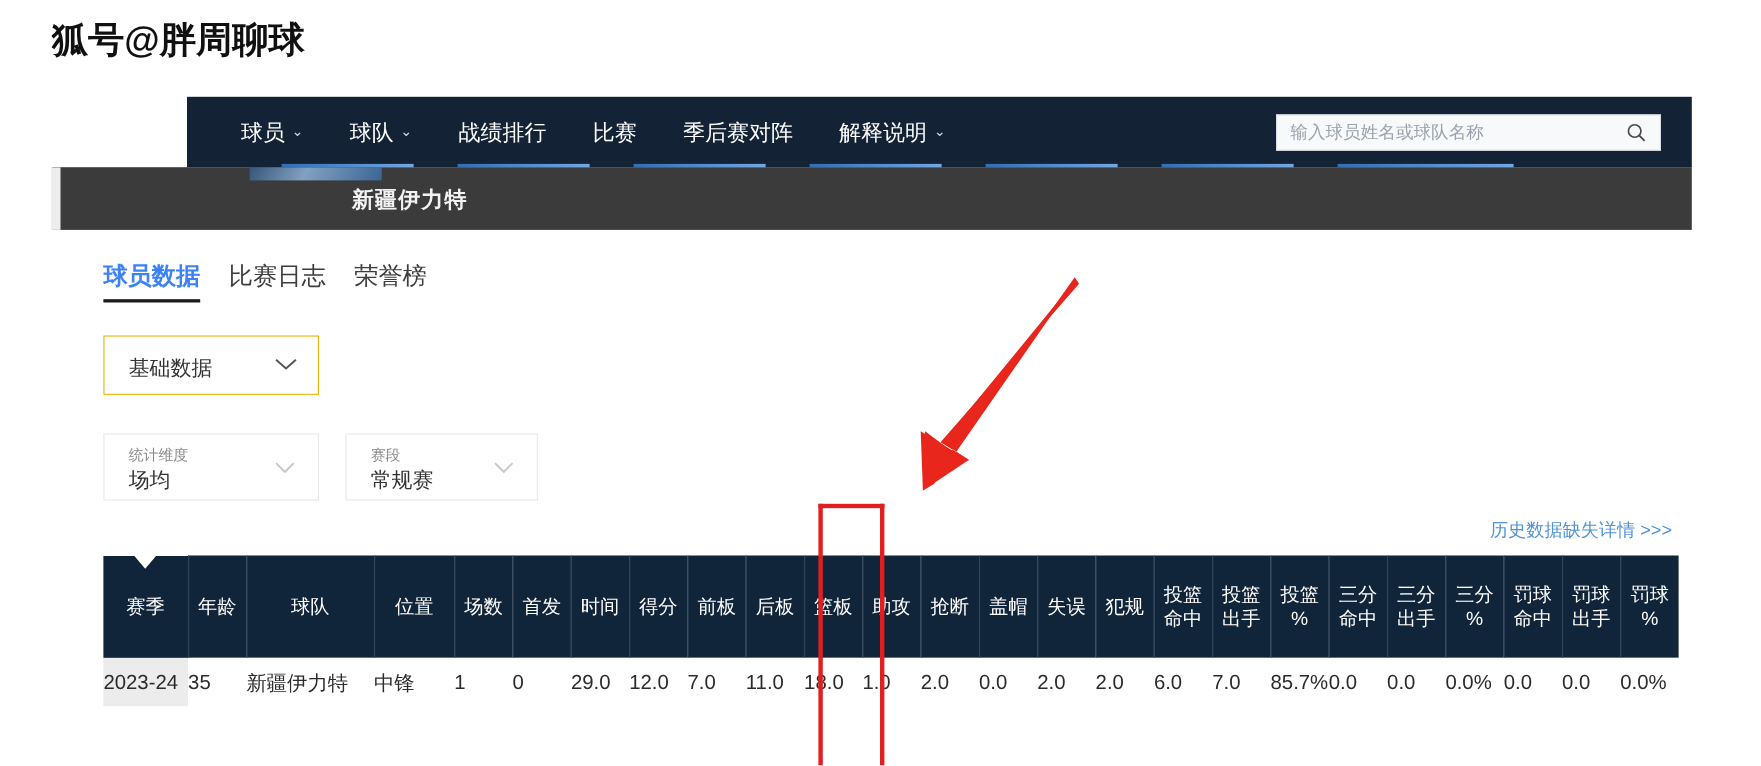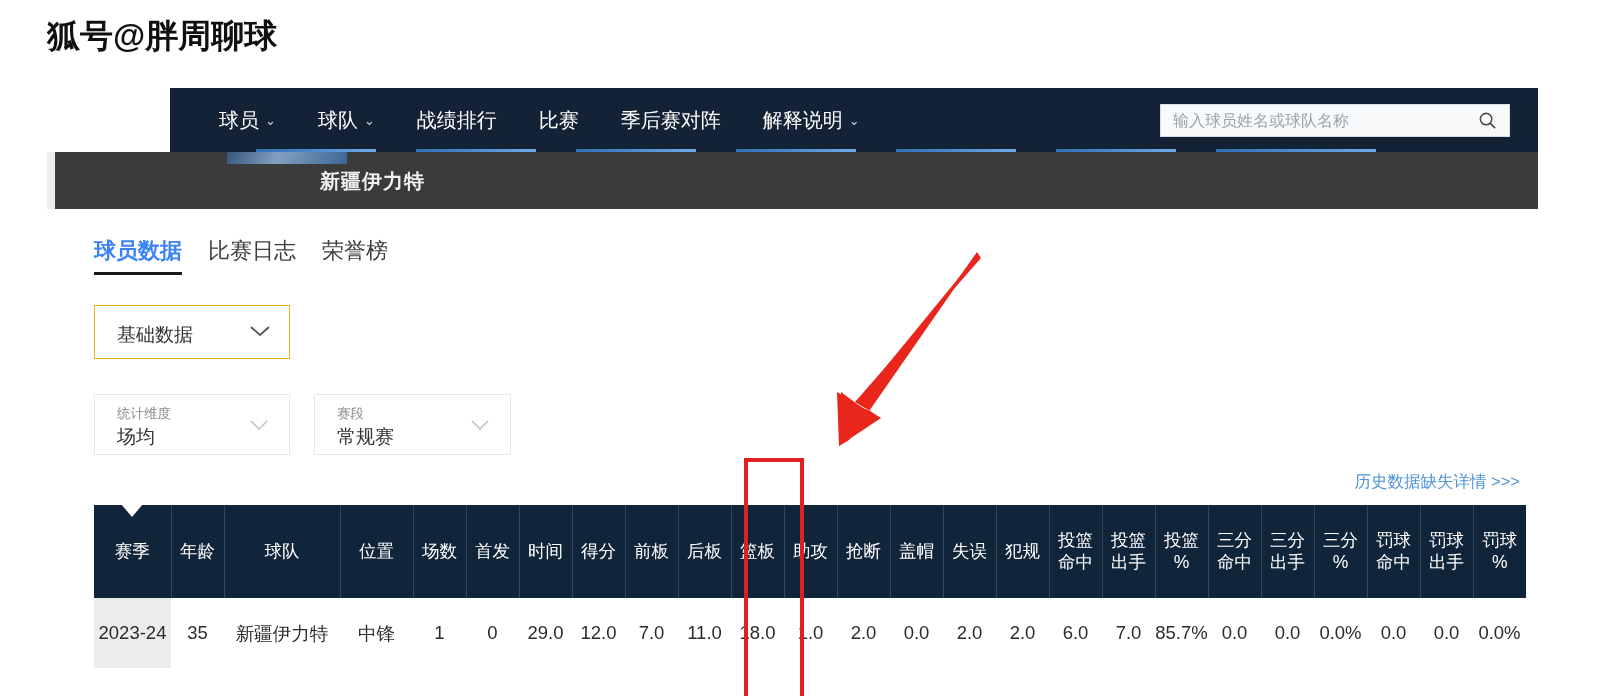--- a/index.html
+++ b/index.html
@@ -97,21 +97,21 @@
     position:absolute; left:47px; top:96px; width:196px; height:54px;
     border:1px solid #eab308; background:#fff; cursor:pointer;
   }
   .select-primary .sel-value { position:absolute; left:22px; top:16px; font-size:19px; color:#333; }
   .select-primary .chev { position:absolute; right:18px; top:18px; }
 
   .select-stacked {
     position:absolute; top:185px; height:61px; border:1px solid #e8e8e8; background:#fff; cursor:pointer;
   }
   .select-stacked.s1 { left:47px; width:196px; }
-  .select-stacked.s2 { left:267px; width:197px; }
+  .select-stacked.s2 { left:267px; width:175px; }
   .select-stacked .sel-label { position:absolute; left:22px; top:10px; font-size:13.5px; color:#8a8a8a; }
   .select-stacked .sel-value { position:absolute; left:22px; top:29px; font-size:19px; color:#333; }
   .select-stacked .chev { position:absolute; right:20px; top:24px; }
 
   .chev svg { display:block; }
 
   
   .history-link {
     position:absolute; right:18px; top:262px;
     font-size:16.5px; color:#4f93d6; cursor:pointer; white-space:nowrap;
@@ -126,21 +126,21 @@
     border-right:1px solid #31465c; padding:0 2px;
   }
   table.stats thead th:last-child { border-right:none; }
   table.stats thead th.sorted { position:relative; }
   .sort-arrow {
     position:absolute; left:50%; top:-1px; margin-left:-11px;
     width:0; height:0; border-left:11px solid transparent; border-right:11px solid transparent;
     border-top:13px solid #ffffff;
   }
   table.stats tbody td {
-    height:70px; font-size:18.5px; color:#2b2b2b; text-align:center; vertical-align:middle;
+    height:44px; font-size:18.5px; color:#2b2b2b; vertical-align:middle;
     background:#fff; white-space:nowrap;
   }
   table.stats tbody td.season-cell { background:#ececec; }
   .th2 { display:block; }
 
   
   .anno-box {
     position:absolute; left:744px; top:458px; width:60px; height:238px;
     border:4px solid #e02020; border-bottom:none; z-index:40; pointer-events:none;
   }

